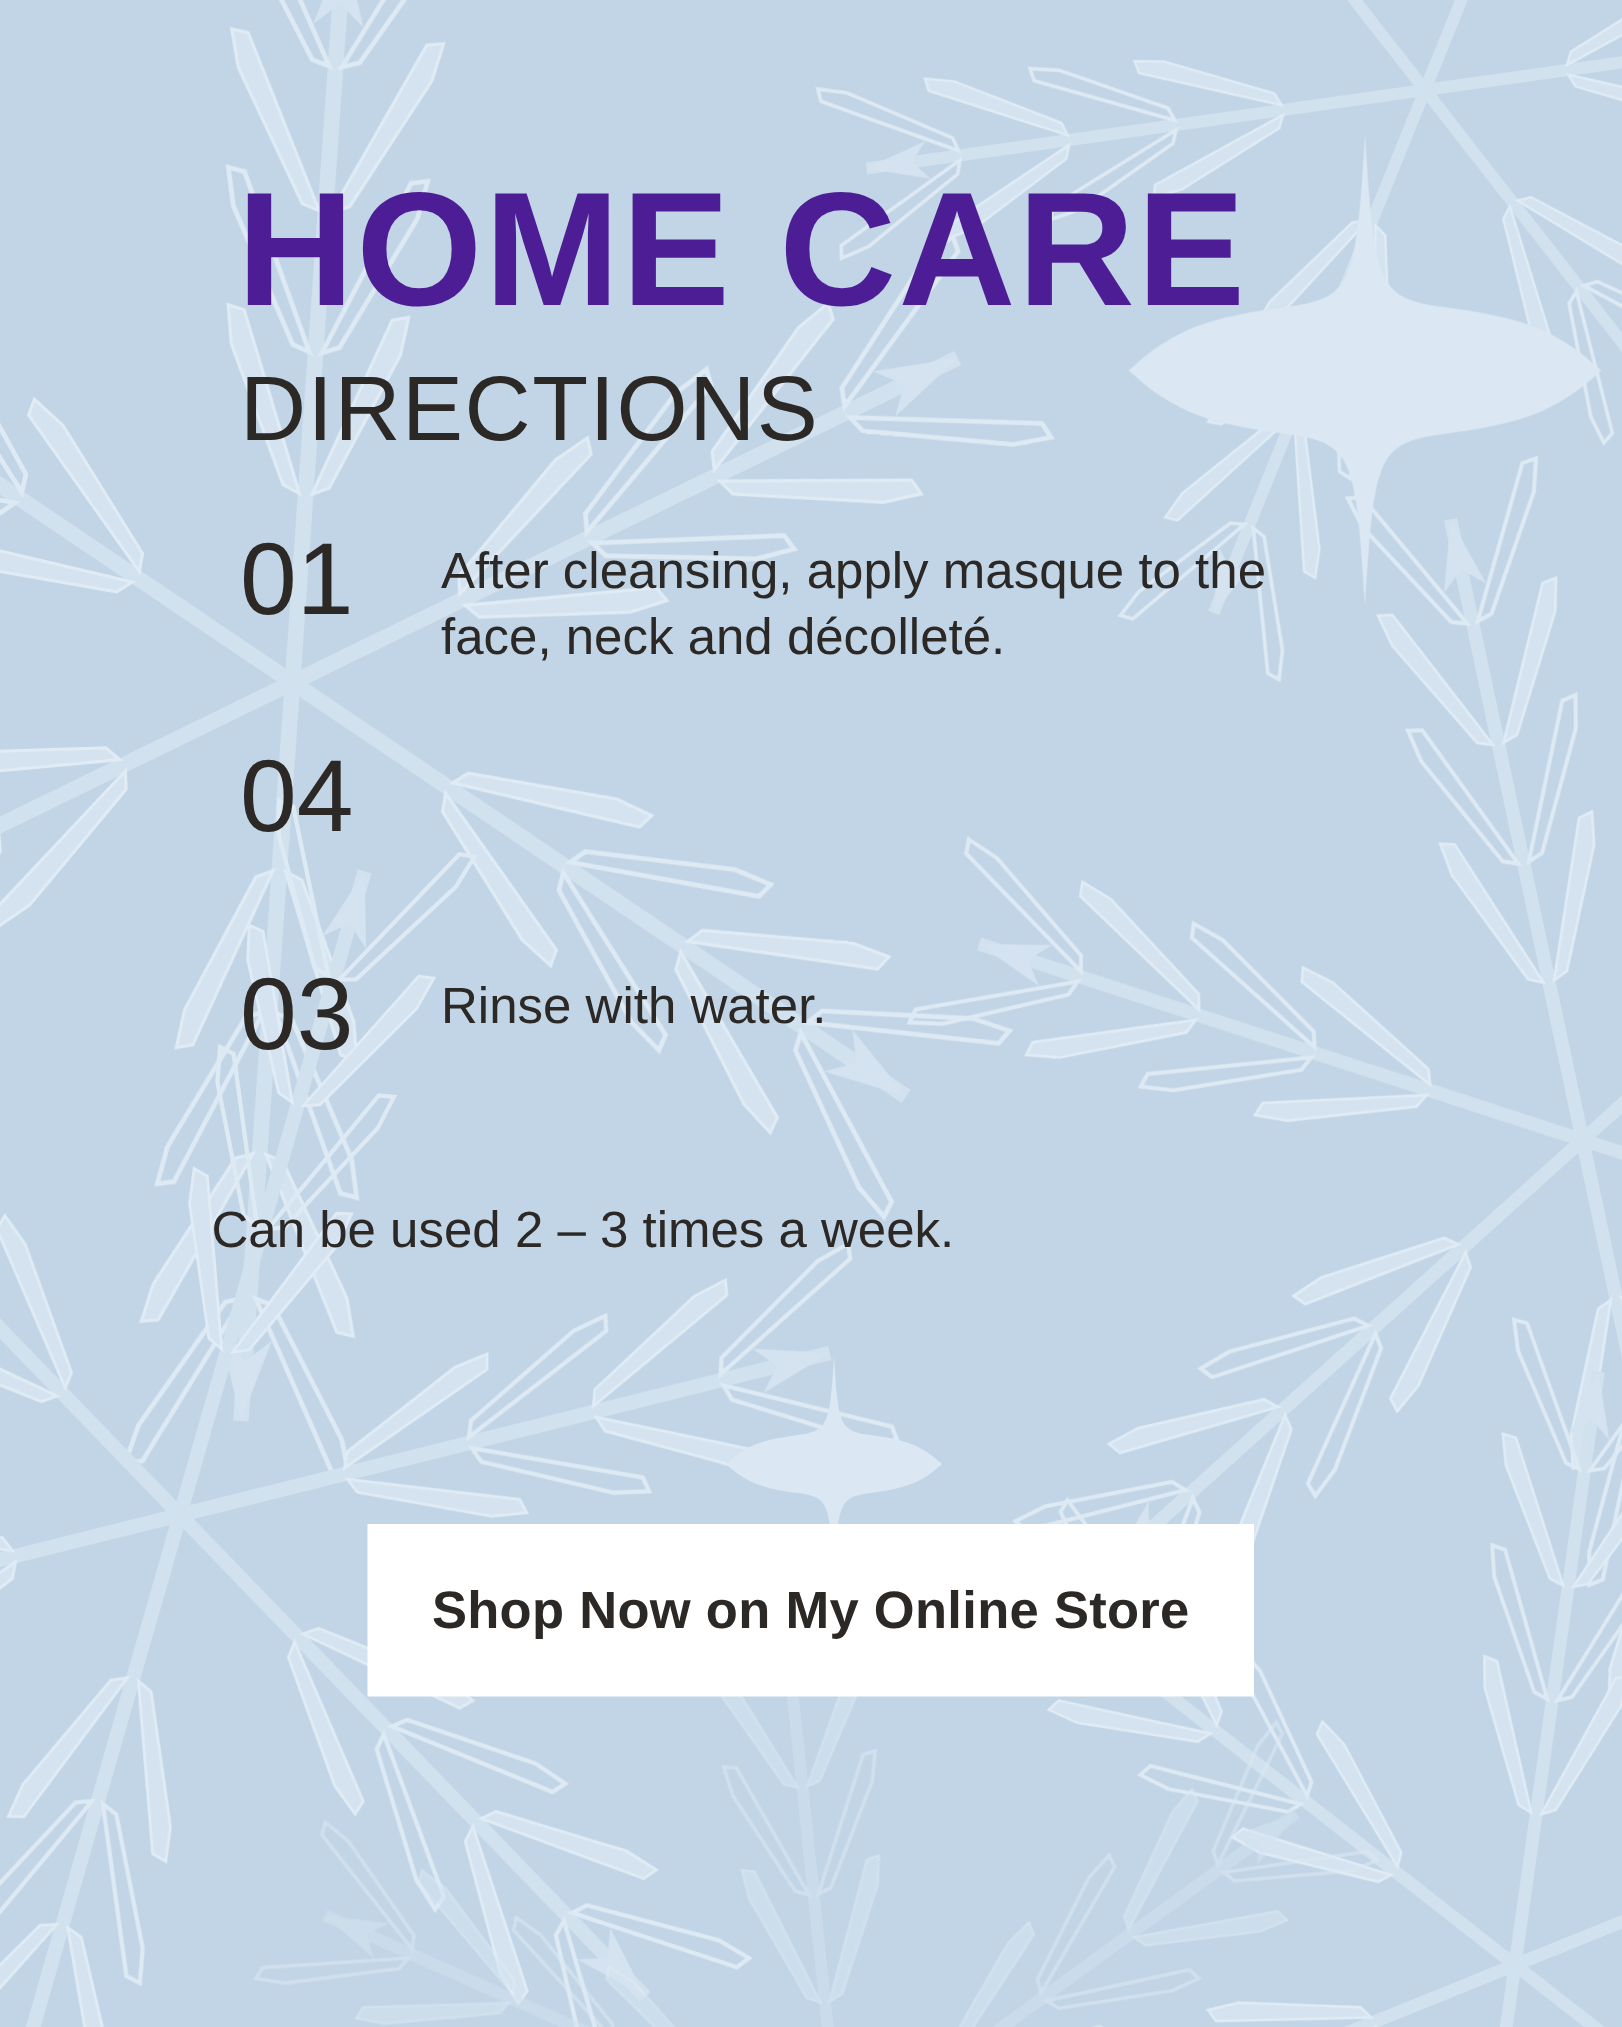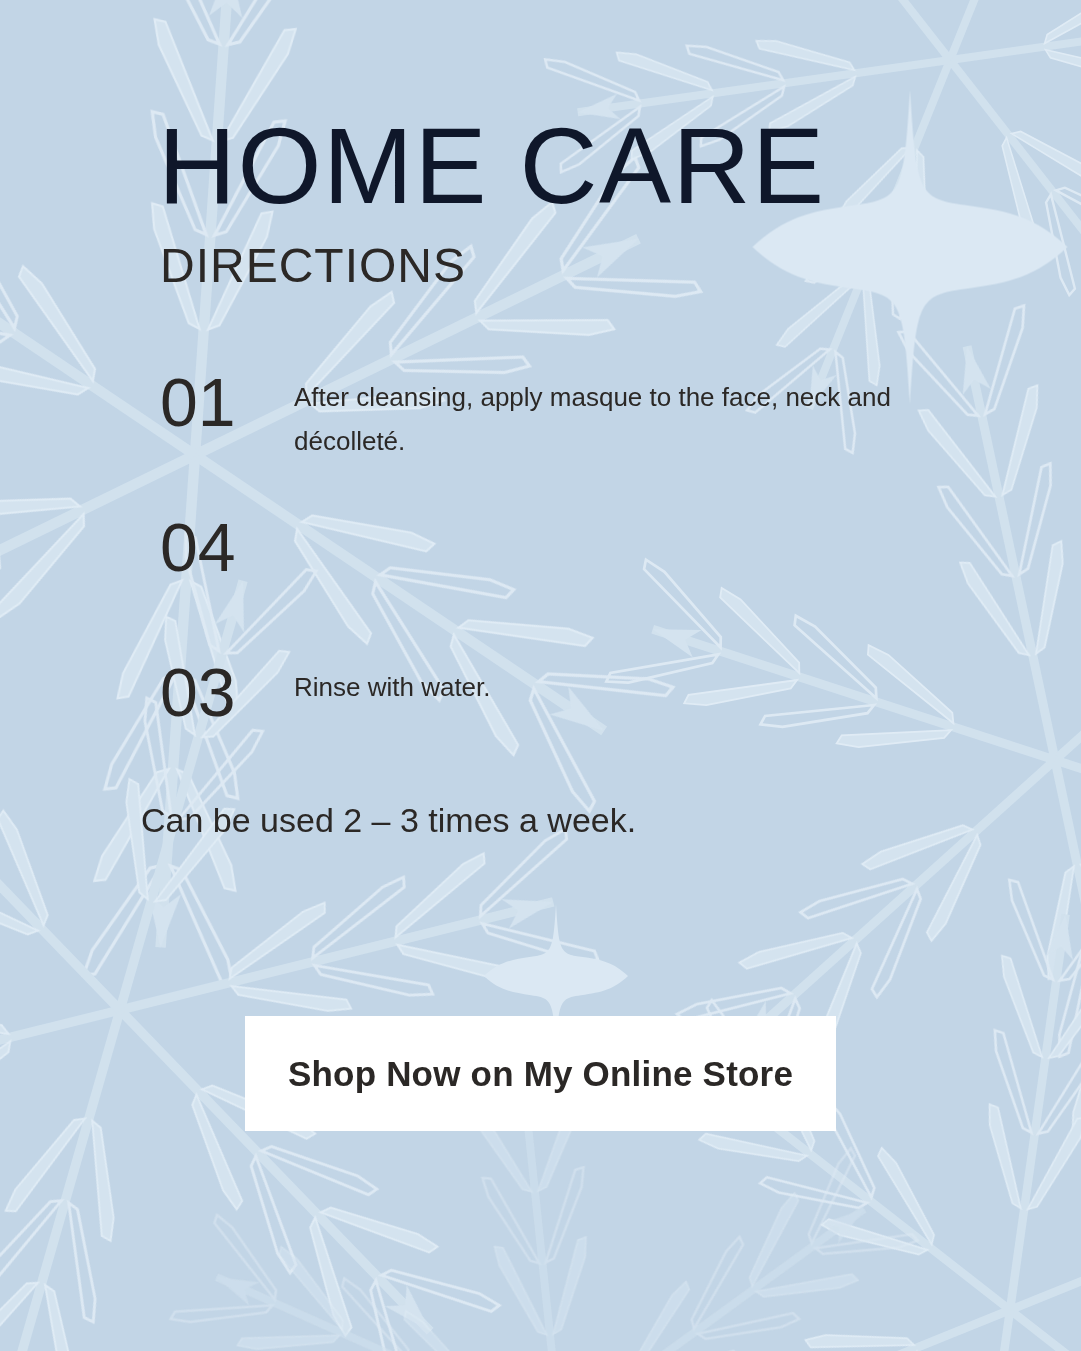--- a/index.html
+++ b/index.html
@@ -37,40 +37,40 @@
   .title-block {
     position: absolute;
     left: 158px;
     top: 112px;
   }
 
   .title-main {
     font-size: 108px;
     line-height: 1.0;
     letter-spacing: 1.5px;
-    font-weight: 400;
-    color: #0f172a;
+    font-weight: 700;
+    color: #4c1d95;
     margin: 0;
     white-space: nowrap;
   }
 
   .title-sub {
-    font-size: 48px;
+    font-size: 61px;
     line-height: 1.0;
     letter-spacing: 1px;
     font-weight: 300;
     color: #2b2826;
     margin: 22px 0 0 2px;
     white-space: nowrap;
   }
 
   .steps {
     position: absolute;
     left: 158px;
-    top: 368px;
+    top: 352px;
     width: 760px;
   }
 
   .step {
     position: relative;
     min-height: 100px;
     margin-bottom: 45px;
   }
   .step:last-child { margin-bottom: 0; }
 
@@ -81,21 +81,21 @@
     font-size: 68px;
     line-height: 1;
     font-weight: 300;
     letter-spacing: 0px;
     color: #2b2826;
   }
 
   .step-text {
     margin-left: 136px;
     padding-top: 7px;
-    font-size: 26px;
+    font-size: 34px;
     line-height: 44px;
     font-weight: 300;
     color: #2b2826;
     max-width: 600px;
   }
 
   .note {
     position: absolute;
     left: 141px;
     top: 798px;

